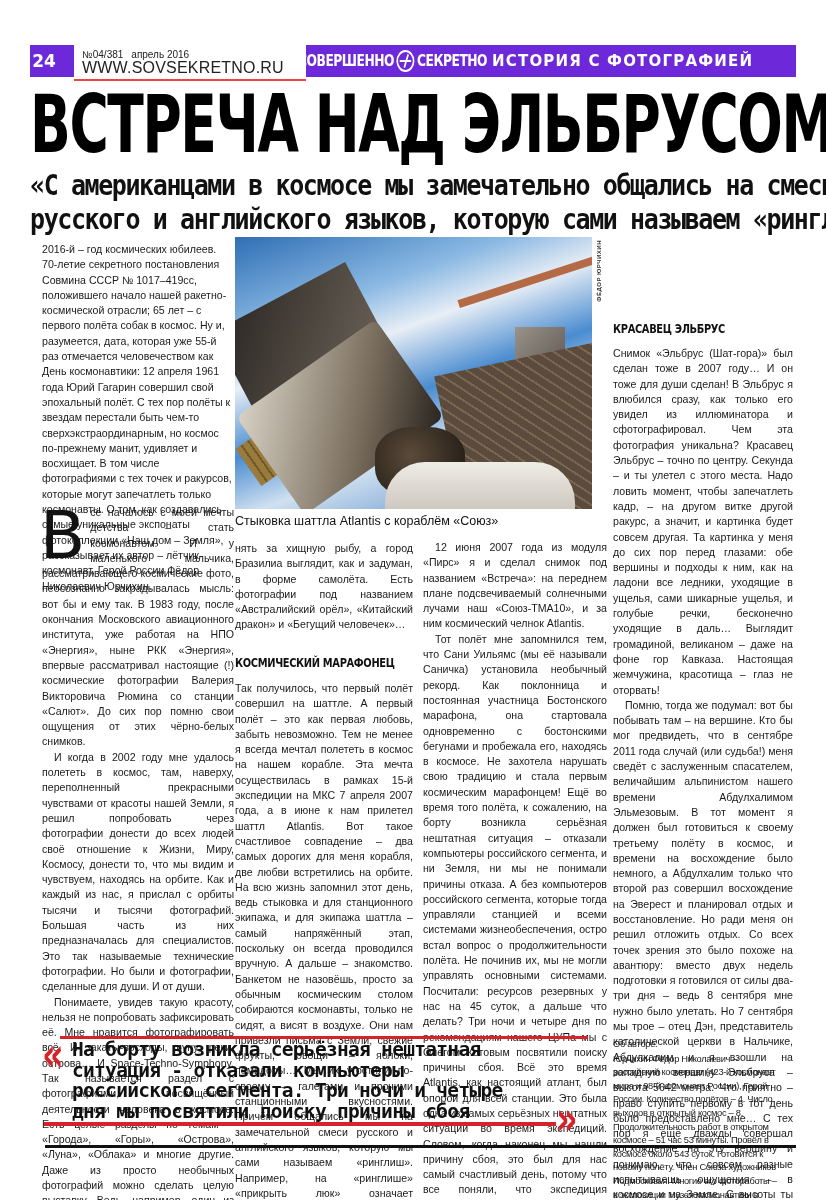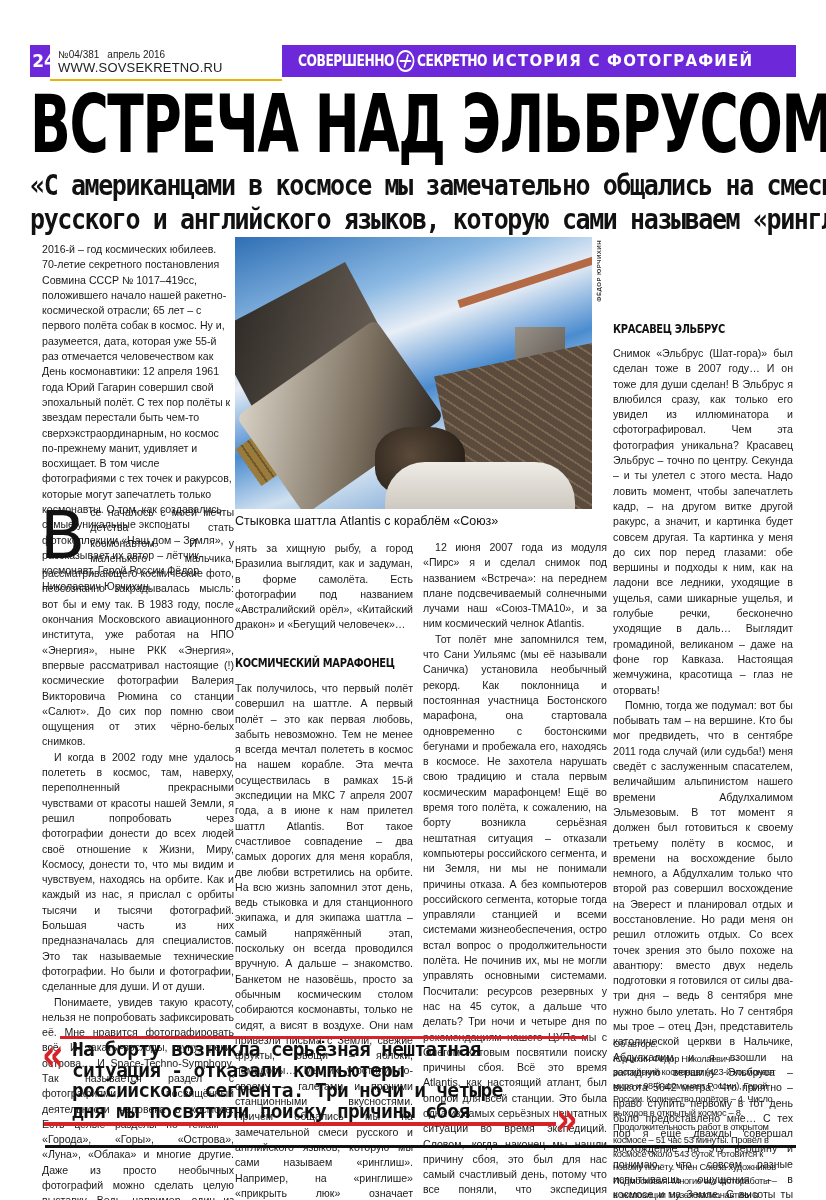--- a/index.html
+++ b/index.html
@@ -5,25 +5,25 @@
   * { box-sizing: border-box; margin: 0; padding: 0; }
   html, body { width: 826px; height: 1200px; background: #ffffff; overflow: hidden; }
   body { position: relative; font-family: "Liberation Sans", sans-serif; color: #111; }
 
   .page { position: absolute; left: 30px; top: 0; width: 766px; height: 1200px; }
 
   
   .masthead { position: absolute; left: 0; top: 45px; width: 766px; height: 32px; background: #6d28d9; }
   .masthead .pagenum { position: absolute; left: 0; top: 0; width: 28px; height: 32px; color: #fff;
     font-family: "DejaVu Sans", sans-serif; font-weight: bold; font-size: 17px; line-height: 32px; text-align: center; }
-  .masthead .issuebox { position: absolute; left: 20px; top: 0; width: 232px; height: 36px; background: #fff;
-    border-bottom: 2px solid #eab308; padding: 3px 0 0 8px; }
+  .masthead .issuebox { position: absolute; left: 44px; top: 0; width: 232px; height: 36px; background: #fff;
+    border-bottom: 2px solid #ef4444; padding: 3px 0 0 8px; }
   .issuebox .issue { font-size: 10px; line-height: 13px; color: #222; }
   .issuebox .issue span { margin-right: 8px; }
-  .issuebox .url { font-size: 13px; line-height: 13px; color: #222; letter-spacing: 0.2px; }
+  .issuebox .url { font-size: 16px; line-height: 13px; color: #222; letter-spacing: 0.2px; }
   .masthead .logo { position: absolute; left: 268px; top: 0; height: 32px; display: flex; align-items: center;
     color: #fff; font-family: "DejaVu Sans", sans-serif; font-weight: bold; font-size: 15px; letter-spacing: -0.6px; transform: scaleX(0.82); transform-origin: left center; }
   .logo .emblem { display: inline-block; width: 22px; height: 22px; border: 2px solid #fff; border-radius: 50%;
     margin: 0 3px; position: relative; }
   .logo .emblem::before { content: ""; position: absolute; left: 9px; top: 2px; width: 2px; height: 14px; background: #fff; transform: rotate(20deg); }
   .logo .emblem::after { content: ""; position: absolute; left: 2px; top: 8px; width: 14px; height: 2px; background: #fff; }
   .masthead .section { position: absolute; left: 462px; top: 0; height: 48px; line-height: 32px; color: #fff;
     font-family: "DejaVu Sans", sans-serif; font-weight: bold; font-size: 15px; letter-spacing: 1.2px; }
 
   

